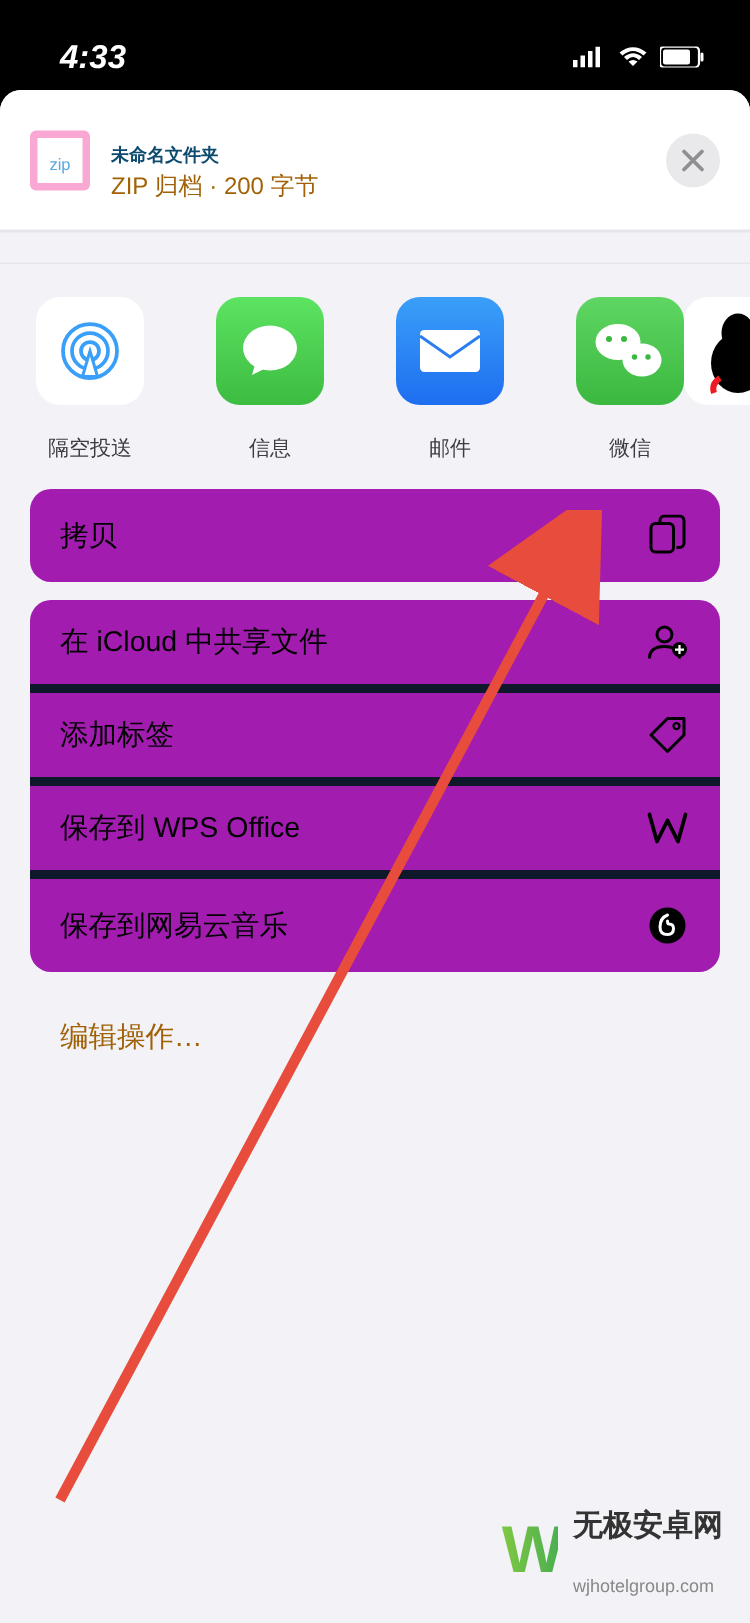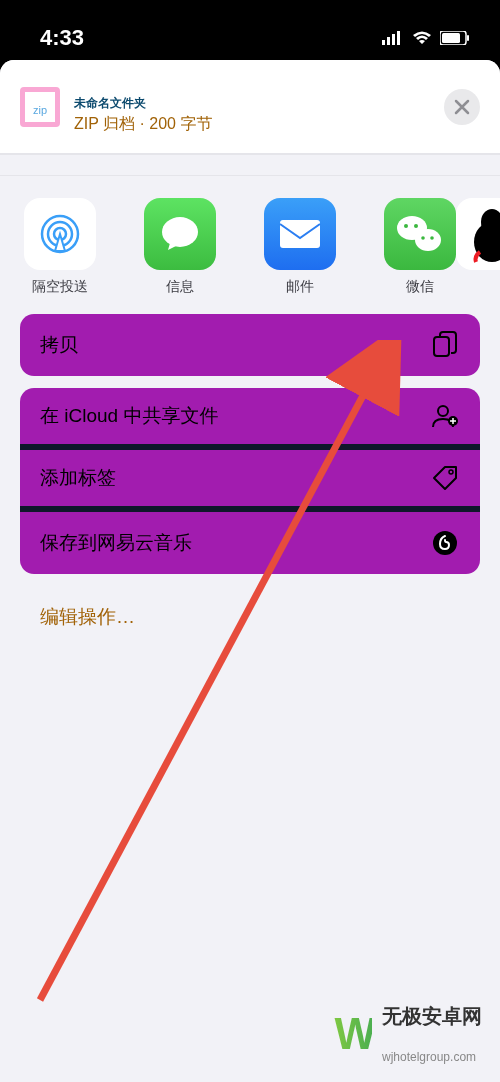--- a/index.html
+++ b/index.html
@@ -16,20 +16,21 @@
       overflow: hidden;
     }
     .status-bar {
       height: 76px;
       background: #000;
       color: #fff;
       display: flex;
       align-items: center;
       justify-content: space-between;
       padding: 0 30px 0 40px;
+      font-style: italic;
     }
     .status-time {
       font-size: 22px;
       font-weight: 600;
     }
     .status-icons {
       display: flex;
       gap: 8px;
       align-items: center;
     }
@@ -102,21 +103,21 @@
       padding: 22px 0 18px 0;
       display: flex;
       overflow: hidden;
     }
     .app-item {
       width: 120px;
       flex-shrink: 0;
       display: flex;
       flex-direction: column;
       align-items: center;
-      gap: 8px;
+      gap: 20px;
     }
     .app-icon {
       width: 72px;
       height: 72px;
       border-radius: 16px;
       display: flex;
       align-items: center;
       justify-content: center;
     }
     .app-label {
@@ -335,20 +336,28 @@
       <div class="action-row">
         <span class="action-label">添加标签</span>
         <span class="action-icon">
           <svg width="26" height="26" viewBox="0 0 26 26">
               <path d="M13 2 L24 2 L24 13 L13 24 L2 13 Z" fill="none" stroke="#000" stroke-width="2" stroke-linejoin="round"></path>
               <circle cx="19" cy="7" r="2" fill="none" stroke="#000" stroke-width="1.5"></circle>
             </svg>
         </span>
       </div>
       <div class="action-row">
+        <span class="action-label">保存到 WPS Office</span>
+        <span class="action-icon">
+          <svg width="28" height="22" viewBox="0 0 28 22">
+              <path d="M2 2 L7 20 L14 6 L21 20 L26 2" fill="none" stroke="#000" stroke-width="2.5" stroke-linejoin="round" stroke-linecap="round"></path>
+            </svg>
+        </span>
+      </div>
+      <div class="action-row">
         <span class="action-label">保存到网易云音乐</span>
         <span class="action-icon">
           <svg width="26" height="26" viewBox="0 0 26 26">
               <circle cx="13" cy="13" r="12" fill="#000"></circle>
               <path d="M13 6 Q8 8 8 14 Q8 19 13 19 Q17 19 17 15 Q17 12 14 12 Q13 12 13 10" fill="none" stroke="#fff" stroke-width="2" stroke-linecap="round"></path>
             </svg>
         </span>
       </div>
     </div>
 

